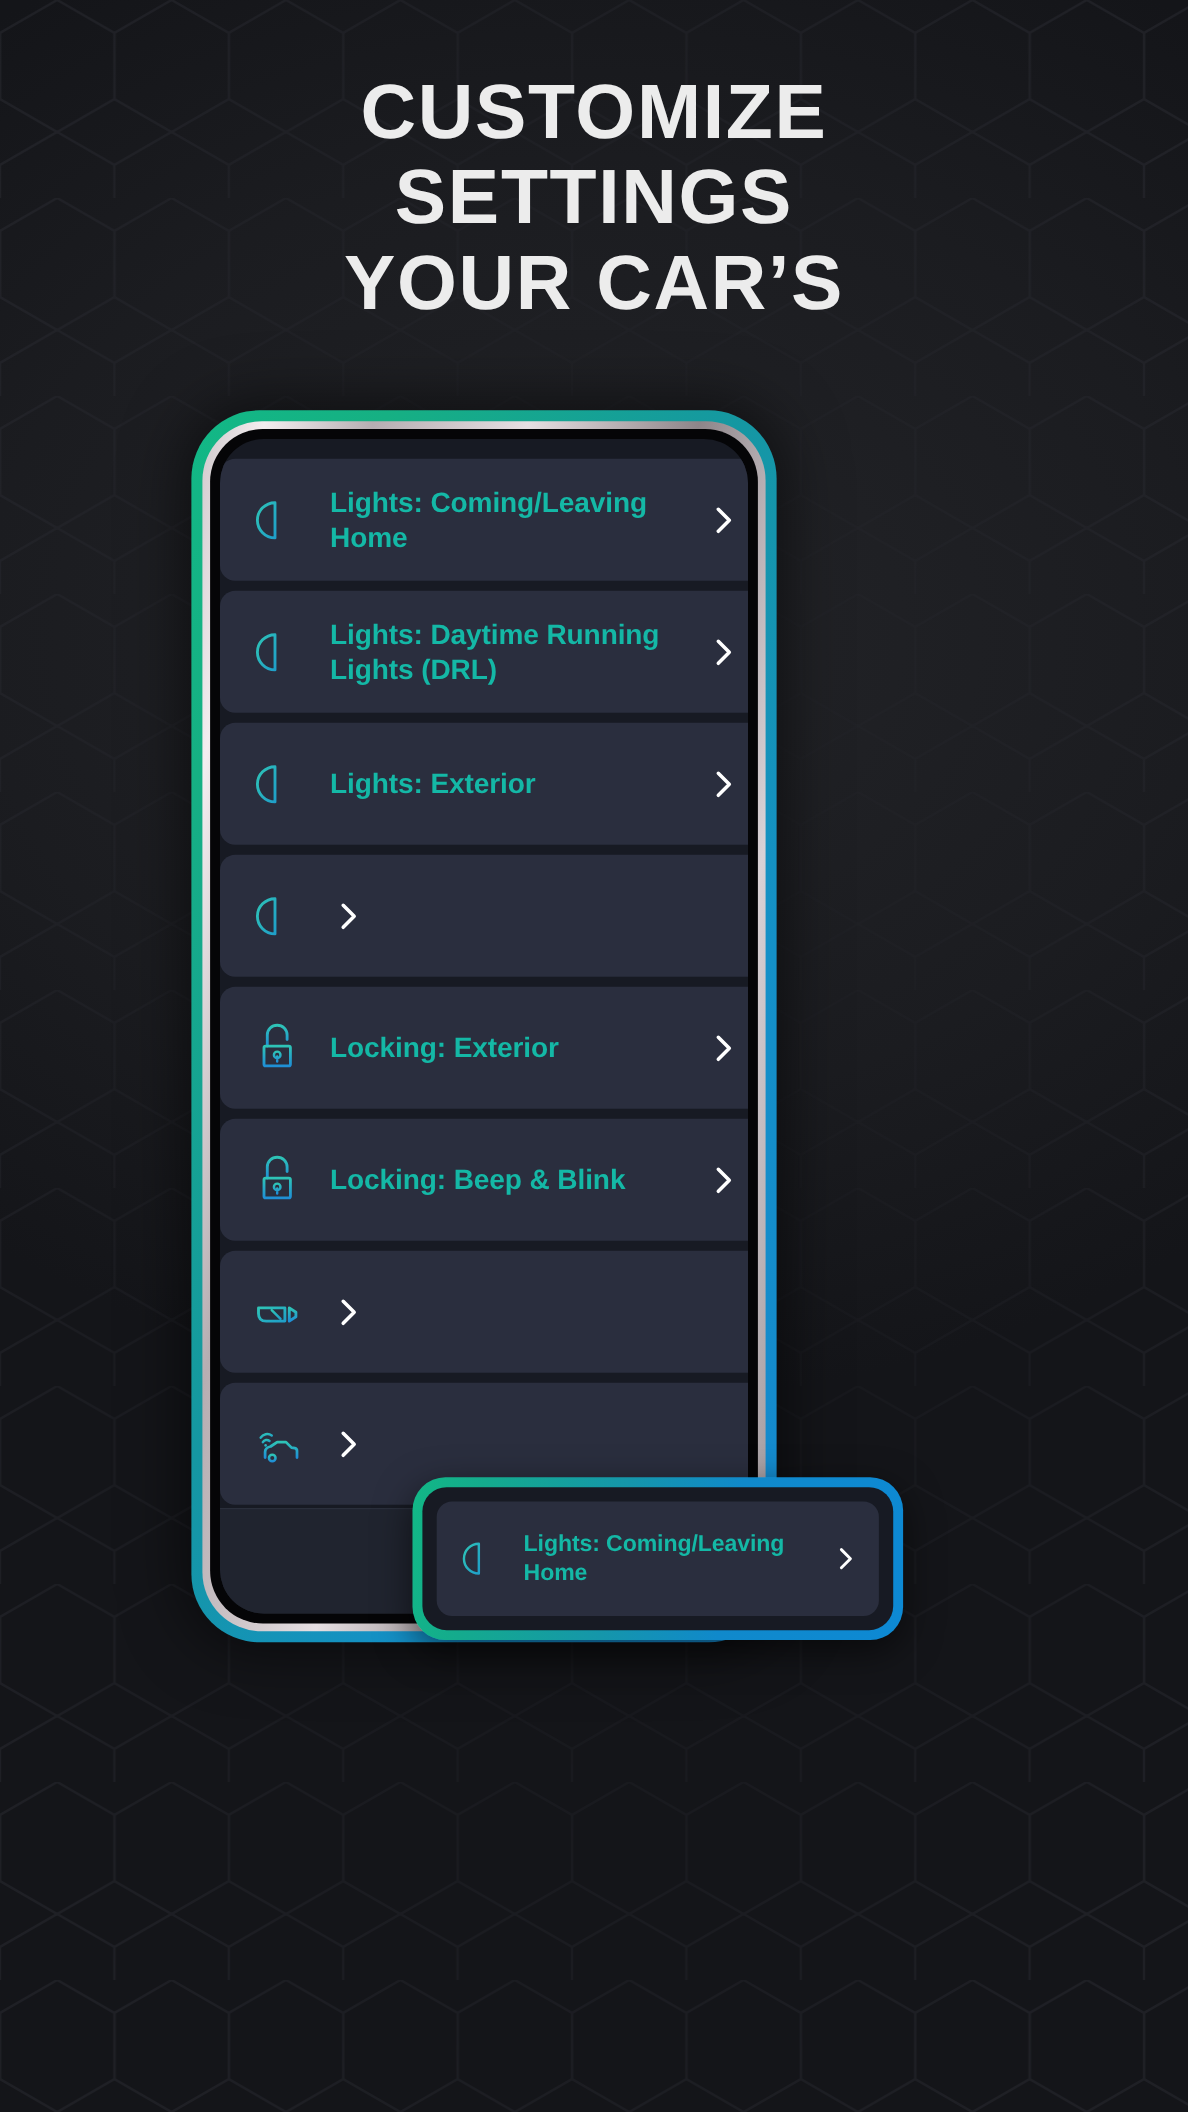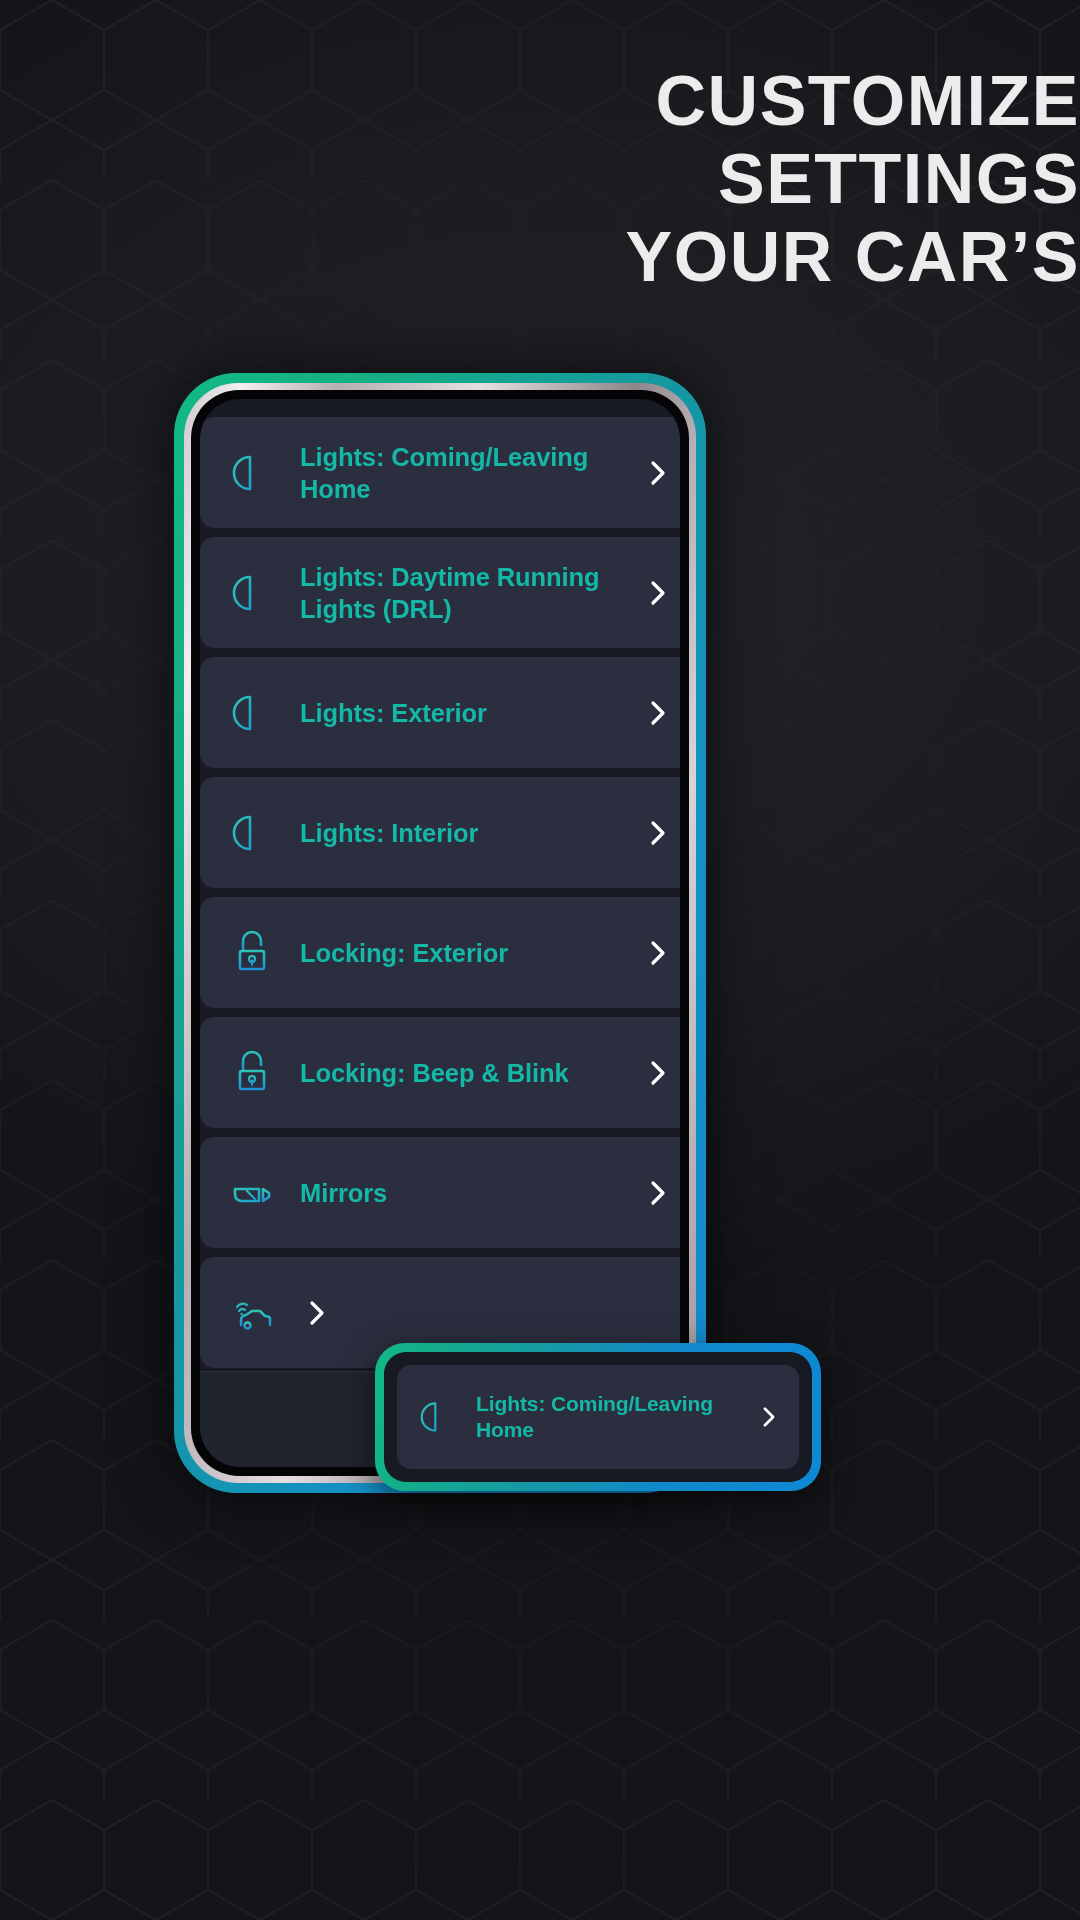--- a/index.html
+++ b/index.html
@@ -31,21 +31,21 @@
     z-index: 1;
     opacity: 0.55;
   }
 
   
   #headline {
     position: absolute;
     top: 62px;
     left: 0;
     width: 1080px;
-    text-align: right;
+    text-align: center;
     z-index: 5;
     color: #ececec;
     font-size: 70px;
     line-height: 78px;
     font-weight: 700;
     letter-spacing: 1.5px;
   }
   #headline .hl-line { display: block; white-space: nowrap; }
 
   
@@ -336,21 +336,20 @@
       <path d="M24 10 A16 16 0 0 0 24 42 Z" fill="none" stroke="url(#ga7)" stroke-width="2.6" stroke-linejoin="round"></path>
       <line x1="24" y1="10" x2="24" y2="42" stroke="url(#ga7)" stroke-width="2.6"></line>
       <g stroke="url(#gb7)" stroke-width="2.4" stroke-linecap="round">
         <line x1="31" y1="17" x2="43" y2="17"></line>
         <line x1="31" y1="22.5" x2="43" y2="22.5"></line>
         <line x1="31" y1="28" x2="43" y2="28"></line>
         <line x1="31" y1="33.5" x2="43" y2="33.5"></line>
       </g>
     </svg>
           </span>
-          <span class="row-label">Lights: Interior</span>
           <span class="row-chevron">
             <svg width="34" height="34" viewBox="0 0 34 34" xmlns="http://www.w3.org/2000/svg">
       <path d="M12 7 L22 17 L12 27" fill="none" stroke="#ffffff" stroke-width="3.2" stroke-linecap="round" stroke-linejoin="round"></path>
     </svg>
           </span>
         </div>
         <div class="setting-row">
           <span class="row-icon">
             <svg width="52" height="52" viewBox="0 0 52 52" xmlns="http://www.w3.org/2000/svg">
       <defs>
@@ -412,21 +411,20 @@
       <stop offset="0%" stop-color="#2ec4b6"></stop>
       <stop offset="100%" stop-color="#1f8fd6"></stop>
     </linearGradient>
   </defs>
       <path d="M9 22 L33 22 L33 34 L16 34 Q9 34 9 27 Z" fill="none" stroke="url(#ga13)" stroke-width="2.6" stroke-linejoin="round"></path>
       <line x1="29" y1="32" x2="21" y2="24" stroke="url(#ga13)" stroke-width="2.2" stroke-linecap="round"></line>
       <path d="M37 22 L43 26 L43 30 L37 34 Z" fill="none" stroke="url(#gb13)" stroke-width="2.6" stroke-linejoin="round"></path>
       <line x1="35" y1="21" x2="35" y2="35" stroke="url(#gb13)" stroke-width="2.6" stroke-linecap="round"></line>
     </svg>
           </span>
-          <span class="row-label">Mirrors</span>
           <span class="row-chevron">
             <svg width="34" height="34" viewBox="0 0 34 34" xmlns="http://www.w3.org/2000/svg">
       <path d="M12 7 L22 17 L12 27" fill="none" stroke="#ffffff" stroke-width="3.2" stroke-linecap="round" stroke-linejoin="round"></path>
     </svg>
           </span>
         </div>
         <div class="setting-row">
           <span class="row-icon">
             <svg width="52" height="52" viewBox="0 0 52 52" xmlns="http://www.w3.org/2000/svg">
       <defs>

